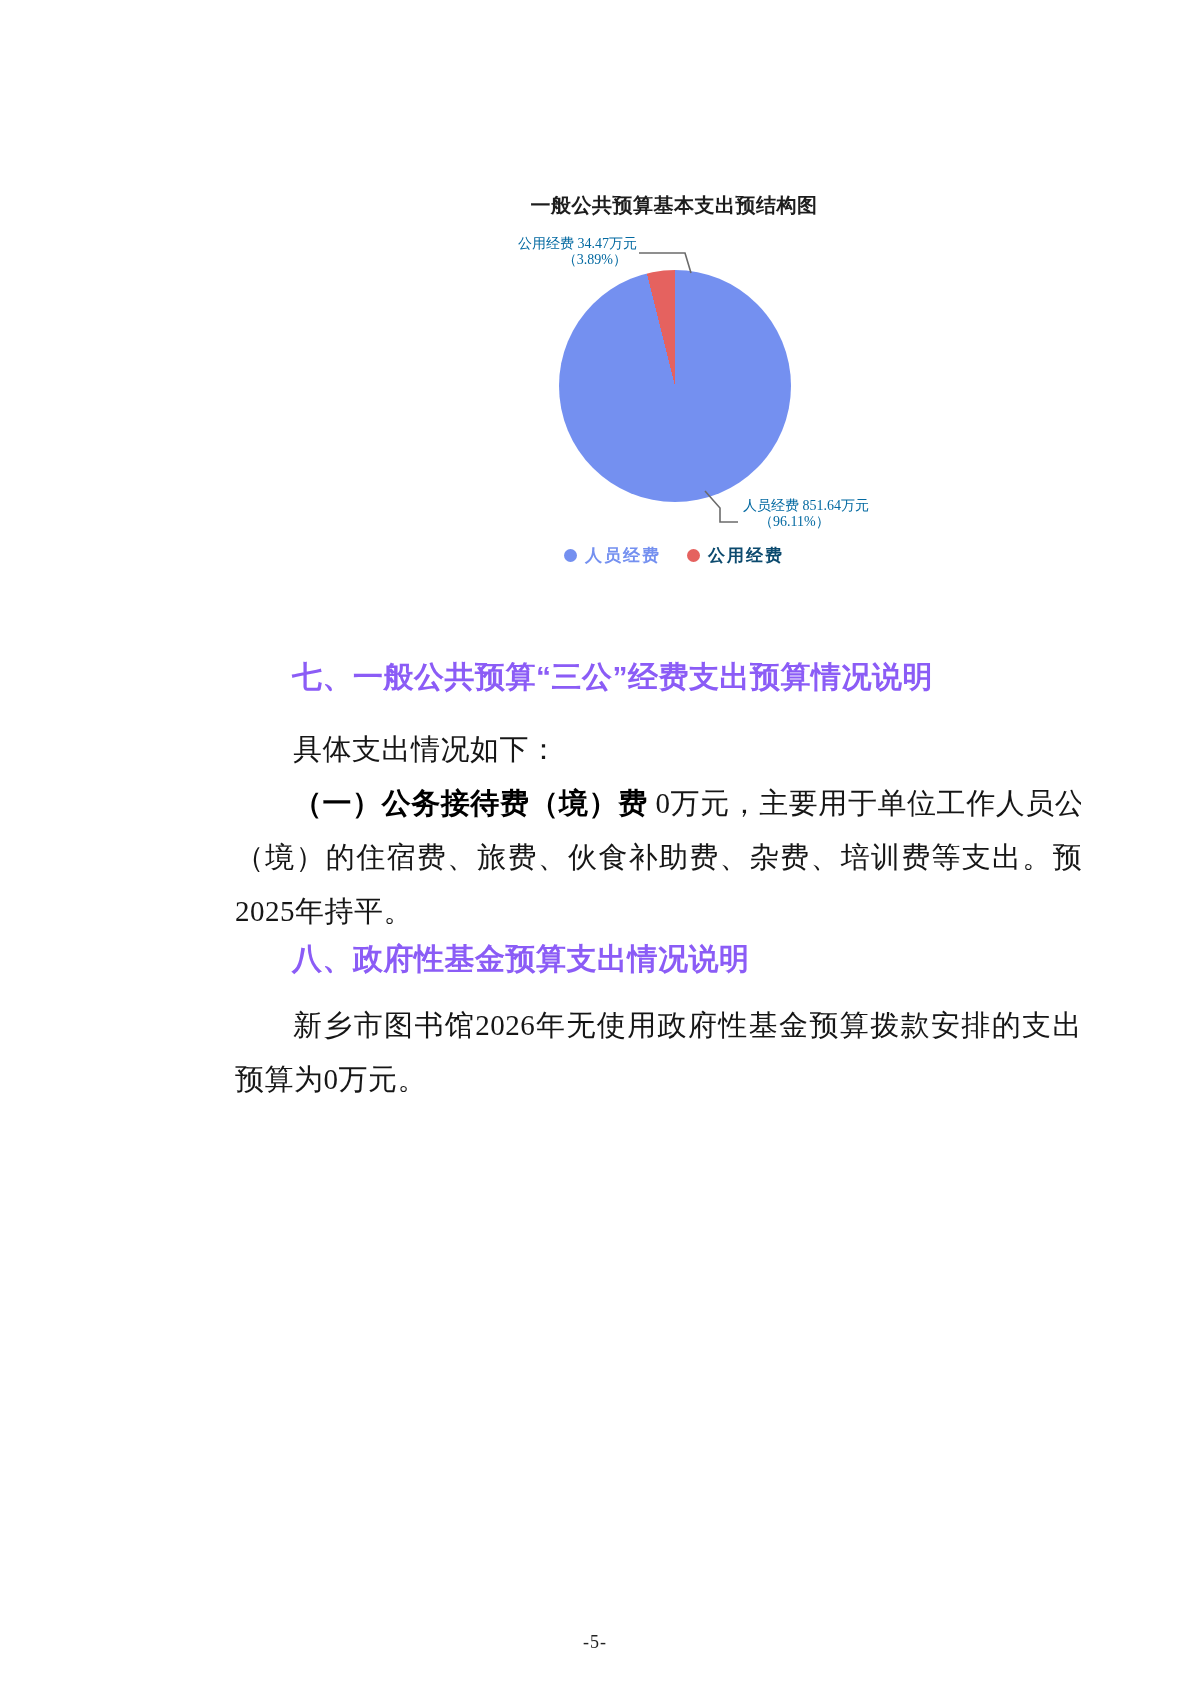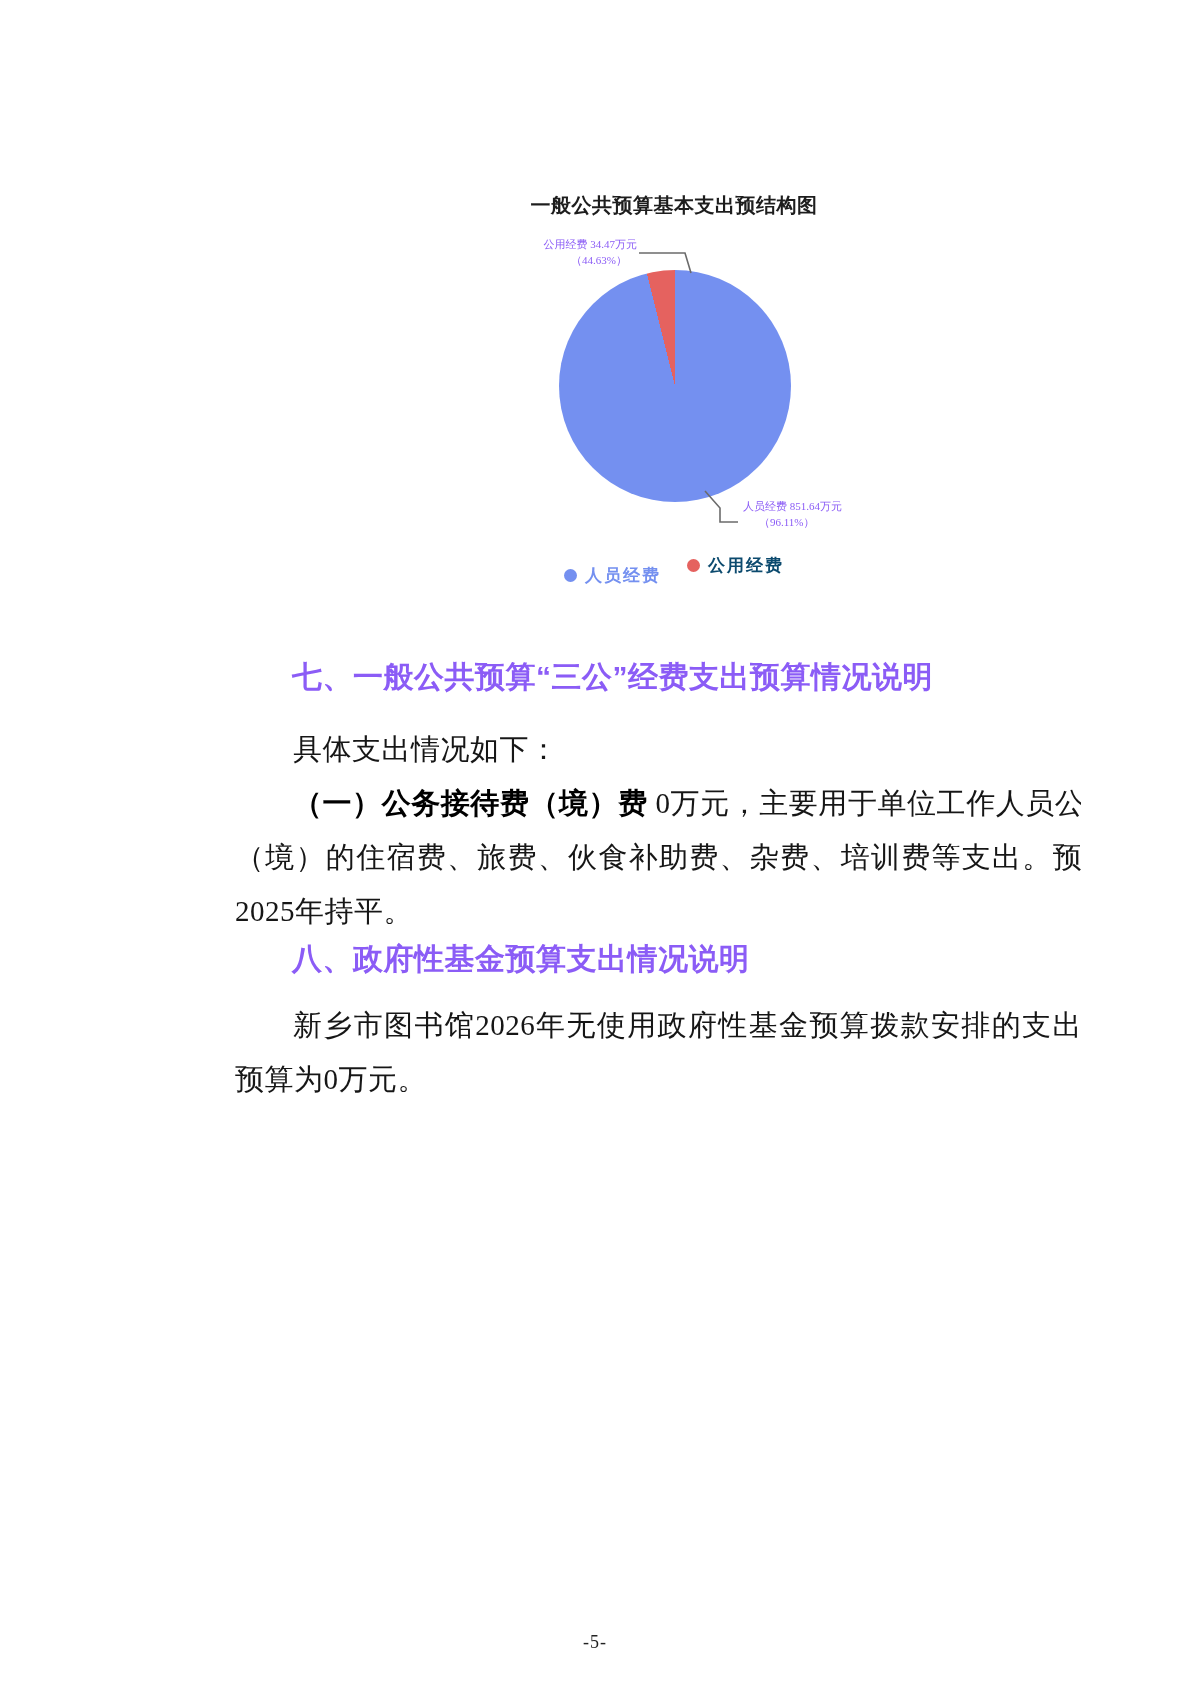--- a/index.html
+++ b/index.html
@@ -14,21 +14,21 @@
     width:100%;text-align:center;margin:0;
     font-family:"Liberation Sans","DejaVu Sans",sans-serif;
     font-weight:bold;font-size:20px;color:#1d1d1d;letter-spacing:0.5px;
   }
   .pie{
     position:absolute;left:120px;top:78px;width:232px;height:232px;border-radius:50%;
     background:#7490F0;
   }
   .leader-svg{position:absolute;left:0;top:0;width:470px;height:440px;}
   .callout{
-    position:absolute;font-size:11px;line-height:16px;color:#8b5cf6;
+    position:absolute;font-size:14px;line-height:16px;color:#0369a1;
     font-family:"Liberation Serif","DejaVu Serif",serif;white-space:nowrap;
   }
   .callout-top{right:272px;top:44px;text-align:right;}
   .callout-top .l2{padding-right:10px;}
   .callout-bottom{left:304px;top:306px;text-align:left;}
   .callout-bottom .l2{padding-left:16px;}
   .legend{
     position:absolute;left:0;top:352px;width:470px;
     display:flex;justify-content:center;align-items:center;gap:26px;
     font-size:17px;font-weight:bold;letter-spacing:2px;
@@ -66,30 +66,30 @@
 
     <div class="pie" style="background: conic-gradient(from -14.004deg, rgb(229, 98, 95) 0deg, rgb(229, 98, 95) 14.004deg, rgb(116, 144, 240) 14.004deg, rgb(116, 144, 240) 360deg);"></div>
 
     <svg class="leader-svg" viewBox="0 0 470 440" xmlns="http://www.w3.org/2000/svg">
       <polyline points="200,61 246,61 252,81" fill="none" stroke="#6b6b6b" stroke-width="1.6"></polyline>
       <polyline points="266,299 281,316 281,330 299,330" fill="none" stroke="#6b6b6b" stroke-width="1.6"></polyline>
     </svg>
 
     <div class="callout callout-top">
       <div class="l1">公用经费 34.47万元</div>
-      <div class="l2">（44.63%）</div>
+      <div class="l2">（3.89%）</div>
     </div>
 
     <div class="callout callout-bottom">
       <div class="l1">人员经费 851.64万元</div>
       <div class="l2">（96.11%）</div>
     </div>
 
     <div class="legend">
-      <div class="legend-item" style="color: rgb(116, 144, 240); margin-top: 20px;">
+      <div class="legend-item" style="color: rgb(116, 144, 240);">
         <span class="legend-dot" style="background: rgb(116, 144, 240);"></span>
         <span class="legend-label">人员经费</span>
       </div>
       <div class="legend-item" style="color: #0c4a6e;">
         <span class="legend-dot" style="background: rgb(229, 98, 95);"></span>
         <span class="legend-label">公用经费</span>
       </div>
     </div>
   </div>
 

